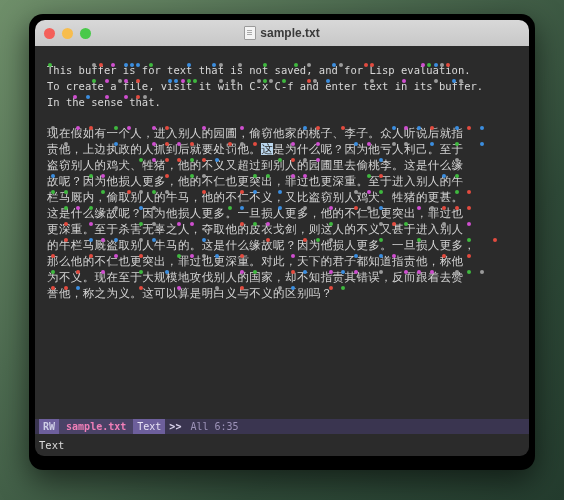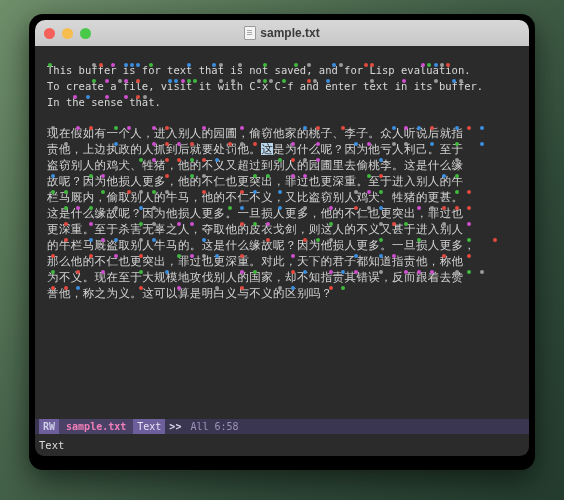--- a/index.html
+++ b/index.html
@@ -225,20 +225,20 @@
           <div class="cline"><span>那么他的不仁也更突出，罪过也更深重。对此，天下的君子都知道指责他，称他</span><div class="dotrow"><span class="dot" style="left: 4px; background: rgb(227, 75, 63);"></span><span class="dot" style="left: 41.86px; background: rgb(227, 75, 63);"></span><span class="dot" style="left: 67.1px; background: rgb(207, 79, 207);"></span><span class="dot" style="left: 92.34px; background: rgb(227, 75, 63);"></span><span class="dot" style="left: 130.2px; background: rgb(63, 185, 63);"></span><span class="dot" style="left: 142.82px; background: rgb(207, 79, 207);"></span><span class="dot" style="left: 155.44px; background: rgb(154, 154, 154);"></span><span class="dot" style="left: 168.06px; background: rgb(59, 142, 224);"></span><span class="dot" style="left: 193.3px; background: rgb(227, 75, 63);"></span><span class="dot" style="left: 243.78px; background: rgb(207, 79, 207);"></span><span class="dot" style="left: 306.88px; background: rgb(59, 142, 224);"></span><span class="dot" style="left: 332.12px; background: rgb(59, 142, 224);"></span><span class="dot" style="left: 344.74px; background: rgb(207, 79, 207);"></span><span class="dot" style="left: 395.22px; background: rgb(227, 75, 63);"></span><span class="dot" style="left: 420.46px; background: rgb(227, 75, 63);"></span></div></div>
           <div class="cline"><span>为不义。现在至于大规模地攻伐别人的国家，却不知指责其错误，反而跟着去赞</span><div class="dotrow"><span class="dot" style="left: 4px; background: rgb(63, 185, 63);"></span><span class="dot" style="left: 29.24px; background: rgb(227, 75, 63);"></span><span class="dot" style="left: 54.48px; background: rgb(207, 79, 207);"></span><span class="dot" style="left: 92.34px; background: rgb(63, 185, 63);"></span><span class="dot" style="left: 117.58px; background: rgb(59, 142, 224);"></span><span class="dot" style="left: 193.3px; background: rgb(207, 79, 207);"></span><span class="dot" style="left: 205.92px; background: rgb(63, 185, 63);"></span><span class="dot" style="left: 243.78px; background: rgb(227, 75, 63);"></span><span class="dot" style="left: 256.4px; background: rgb(59, 142, 224);"></span><span class="dot" style="left: 281.64px; background: rgb(207, 79, 207);"></span><span class="dot" style="left: 294.26px; background: rgb(59, 142, 224);"></span><span class="dot" style="left: 306.88px; background: rgb(207, 79, 207);"></span><span class="dot" style="left: 332.12px; background: rgb(154, 154, 154);"></span><span class="dot" style="left: 357.36px; background: rgb(207, 79, 207);"></span><span class="dot" style="left: 369.98px; background: rgb(207, 79, 207);"></span><span class="dot" style="left: 382.6px; background: rgb(207, 79, 207);"></span><span class="dot" style="left: 407.84px; background: rgb(154, 154, 154);"></span><span class="dot" style="left: 420.46px; background: rgb(63, 185, 63);"></span><span class="dot" style="left: 433.08px; background: rgb(154, 154, 154);"></span></div></div>
           <div class="cline"><span>誉他，称之为义。这可以算是明白义与不义的区别吗？</span><div class="dotrow"><span class="dot" style="left: 4px; background: rgb(227, 75, 63);"></span><span class="dot" style="left: 16.62px; background: rgb(227, 75, 63);"></span><span class="dot" style="left: 29.24px; background: rgb(59, 142, 224);"></span><span class="dot" style="left: 92.34px; background: rgb(227, 75, 63);"></span><span class="dot" style="left: 130.2px; background: rgb(207, 79, 207);"></span><span class="dot" style="left: 168.06px; background: rgb(154, 154, 154);"></span><span class="dot" style="left: 193.3px; background: rgb(227, 75, 63);"></span><span class="dot" style="left: 231.16px; background: rgb(154, 154, 154);"></span><span class="dot" style="left: 243.78px; background: rgb(59, 142, 224);"></span><span class="dot" style="left: 281.64px; background: rgb(227, 75, 63);"></span><span class="dot" style="left: 294.26px; background: rgb(63, 185, 63);"></span></div></div>
         </div>
 
       <div id="modeline">
         <span class="ml-seg ml-rw">RW</span>
         <span class="ml-seg ml-name">sample.txt</span>
         <span class="ml-seg ml-mode">Text</span>
         <span class="ml-seg ml-arrows">&gt;&gt;</span>
-        <span class="ml-seg ml-pos">All 6:58</span>
+        <span class="ml-seg ml-pos">All 6:35</span>
       </div>
 
       <div id="echoarea">Text</div>
 
     </div>
   </div>
 </div>
 
 </body></html>

